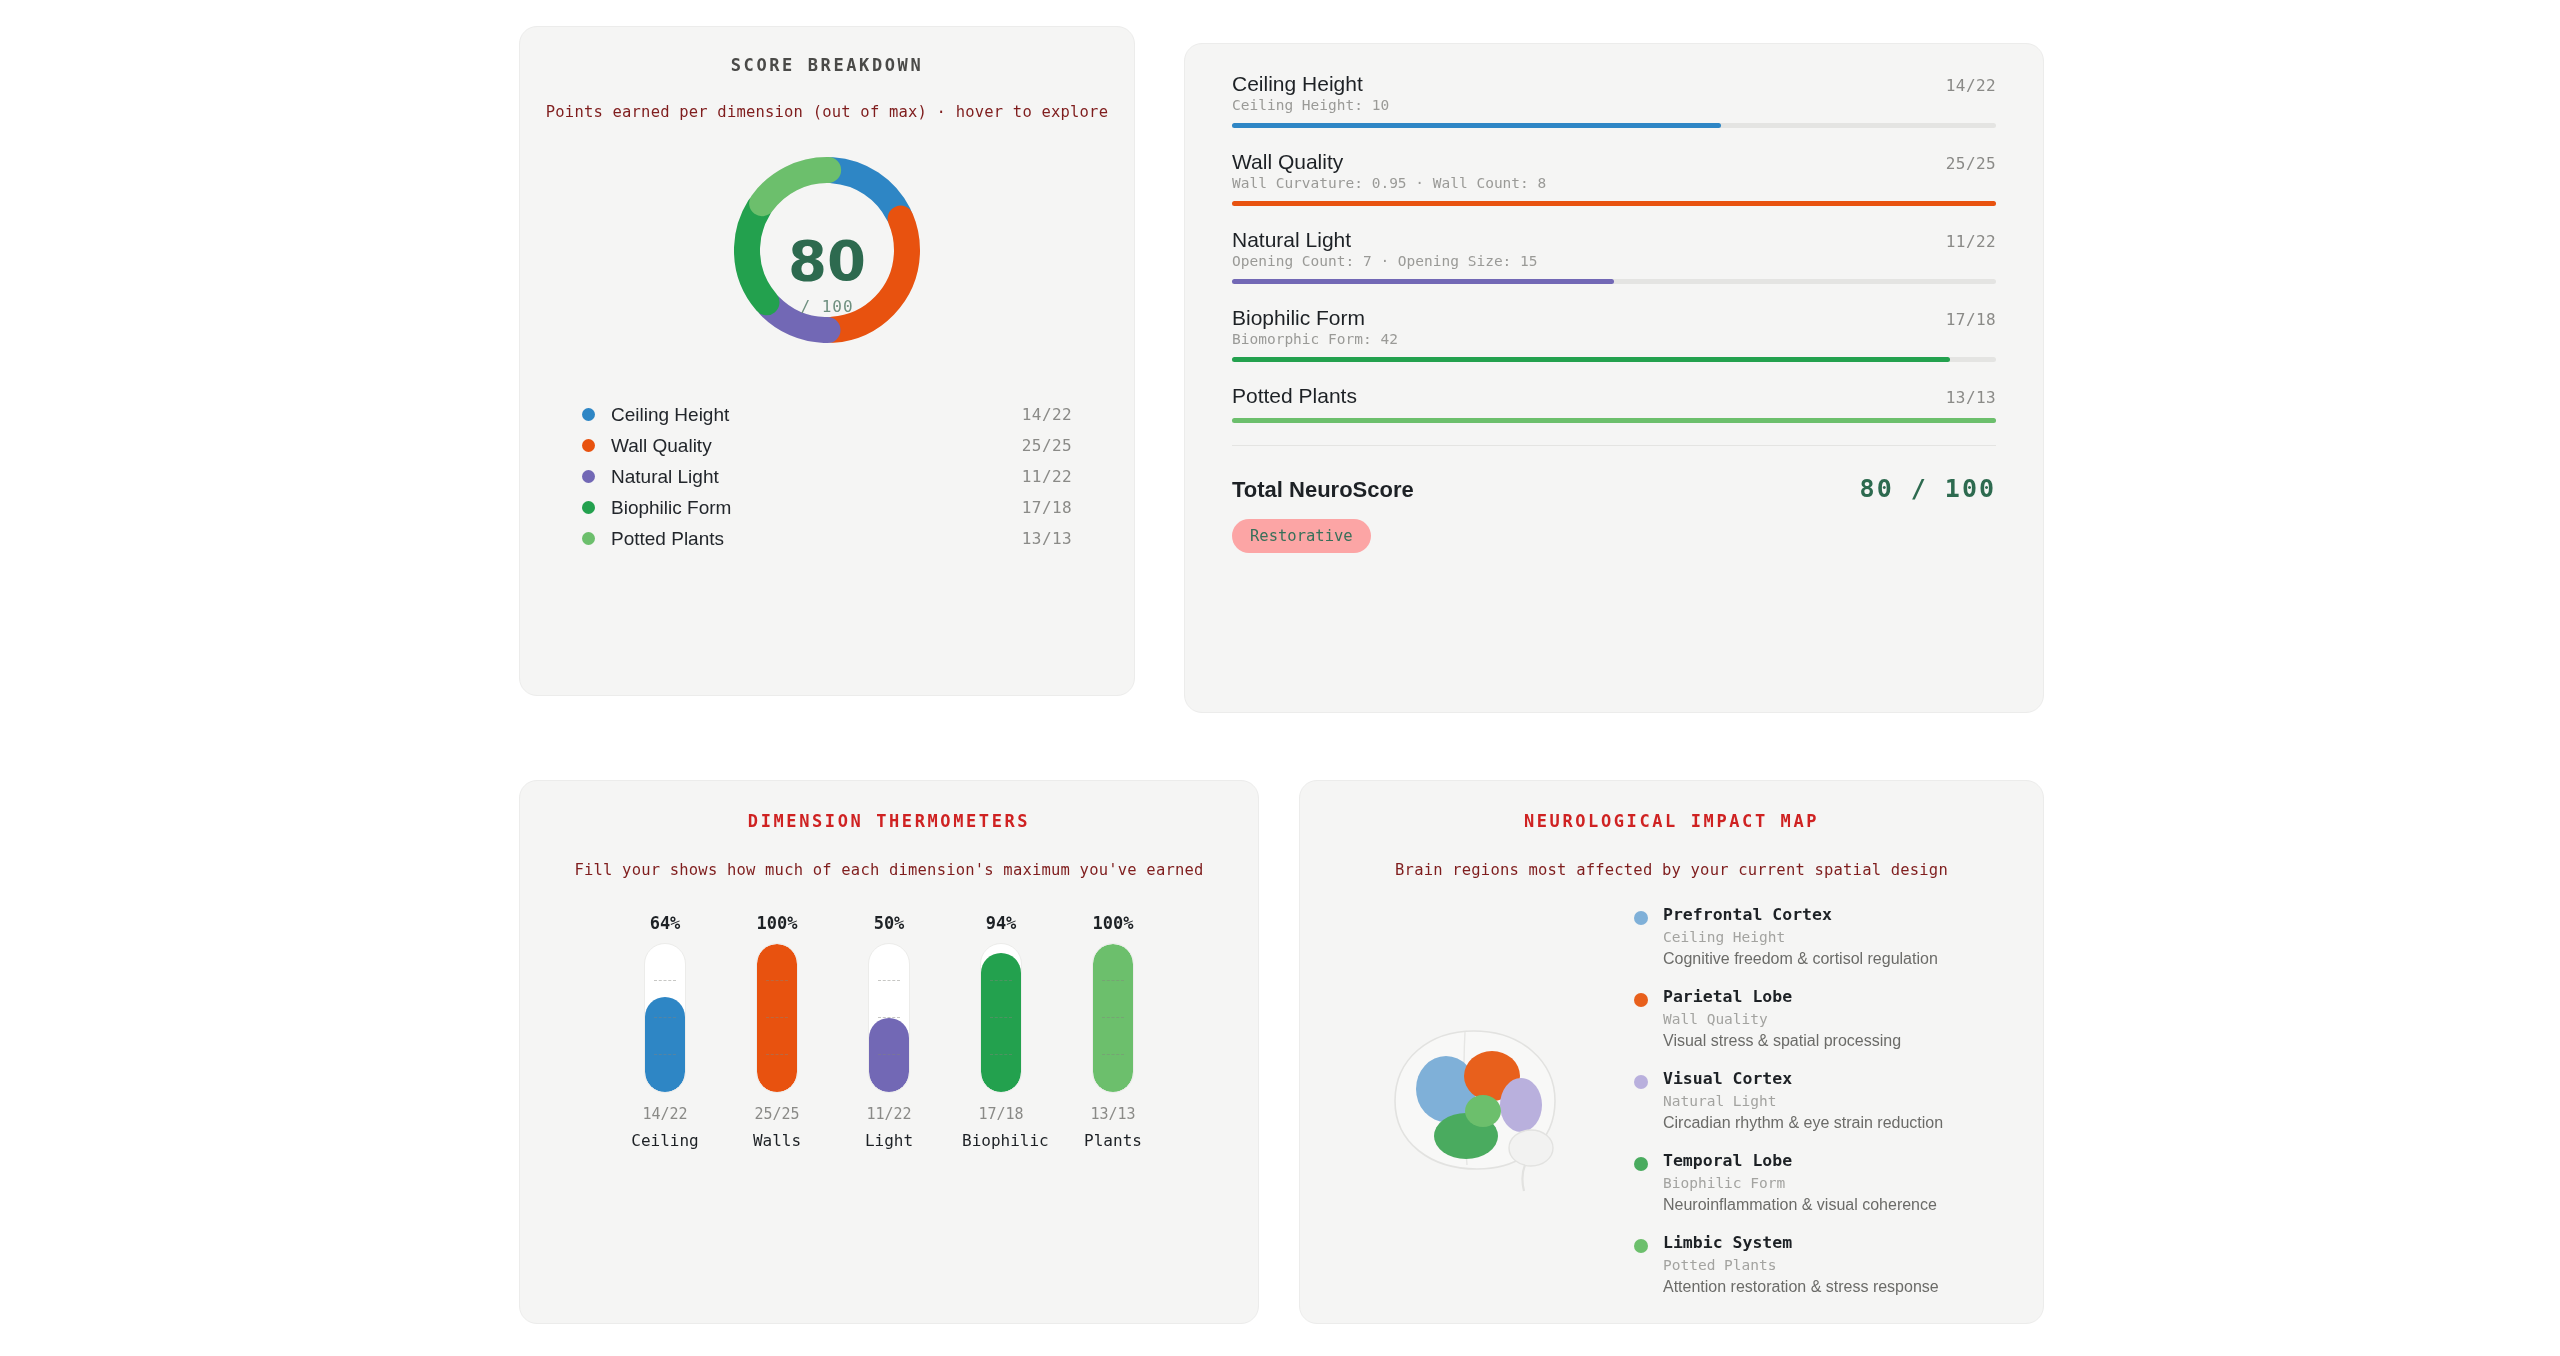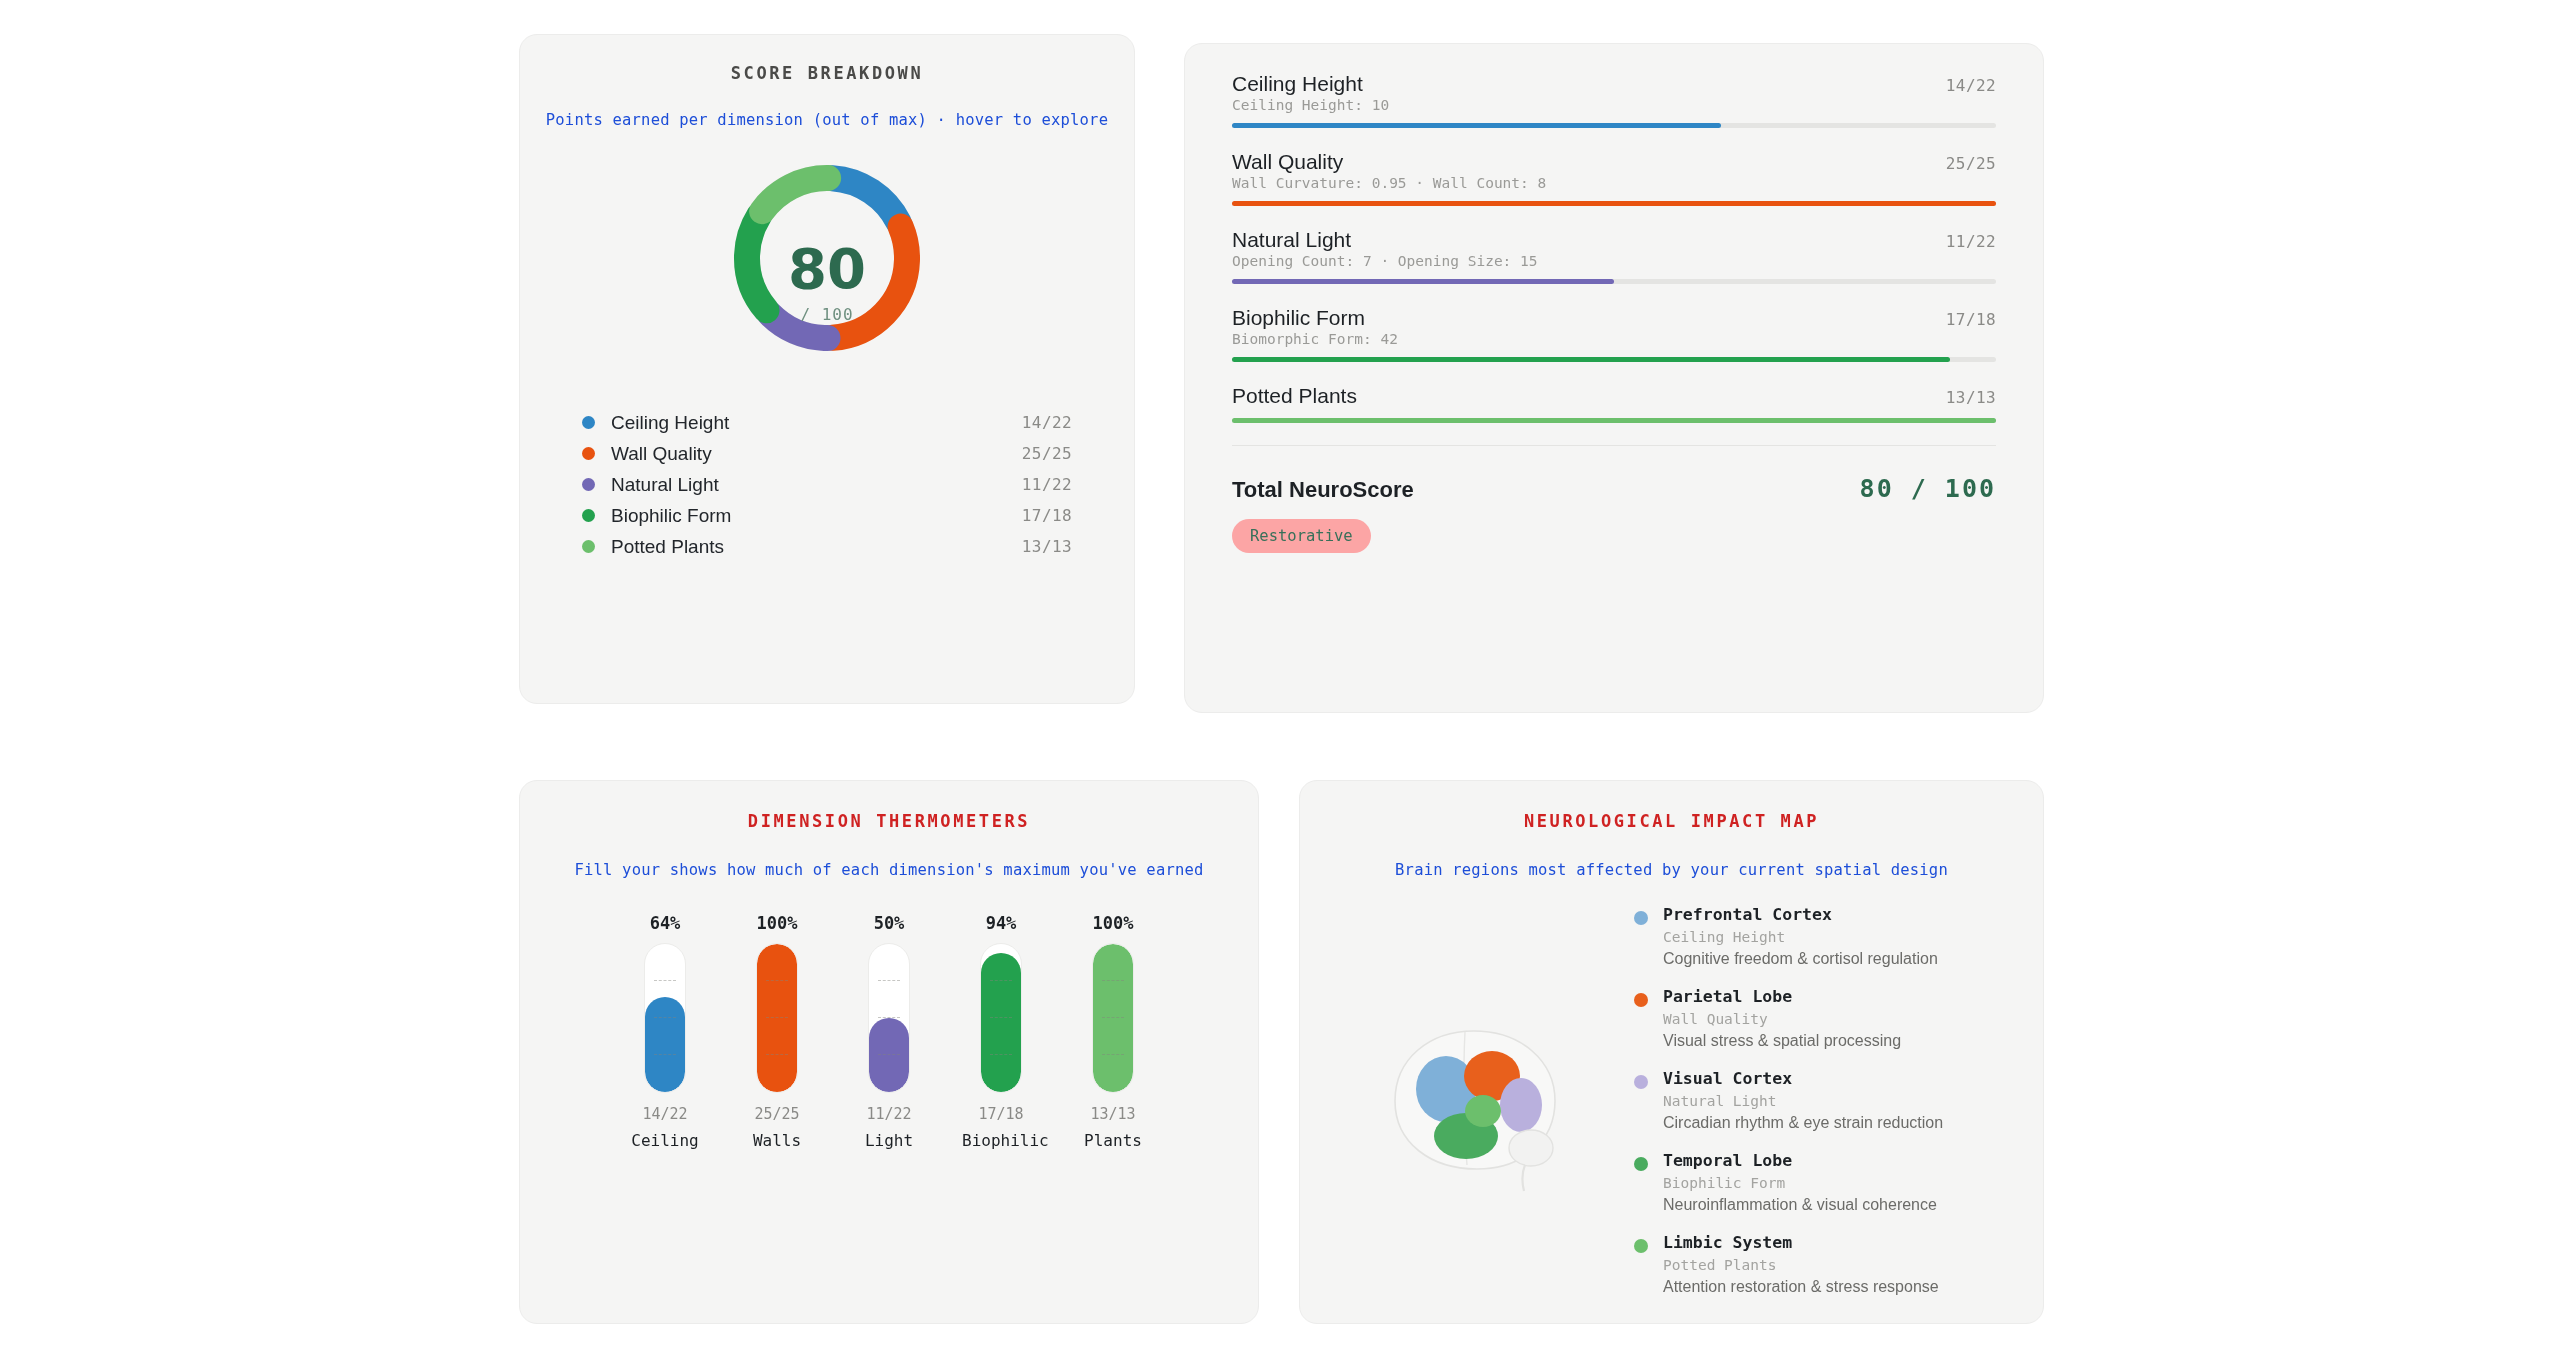--- a/index.html
+++ b/index.html
@@ -24,26 +24,26 @@
     letter-spacing: 2.6px;
     font-weight: 700;
     color: #4a4a48;
   }
   .card-title.left { text-align: left; }
   .card-title.red { color: #cf2222; }
   .card-sub {
     text-align: center;
     font-family: "DejaVu Sans Mono", monospace;
     font-size: 15.5px;
-    color: #1d4ed8;
+    color: #7f1d1d;
     letter-spacing: .2px;
   }
 
   
-  #card-score { left: 519px; top: 34px; width: 616px; height: 670px; }
+  #card-score { left: 519px; top: 26px; width: 616px; height: 670px; }
   #card-score .card-title { margin-top: 28px; }
   #card-score .card-sub { margin-top: 28px; }
   .donut-wrap { position:relative; width: 100%; height: 210px; margin-top: 24px; }
   .donut { position:absolute; left:50%; top:0; transform:translateX(-50%); }
   .donut-center {
     position:absolute; left:50%; top:50%; transform: translate(-50%,-50%);
     text-align:center; width: 160px; margin-top: 24px;
   }
   .donut-value {
     font-family: "DejaVu Sans", sans-serif;

